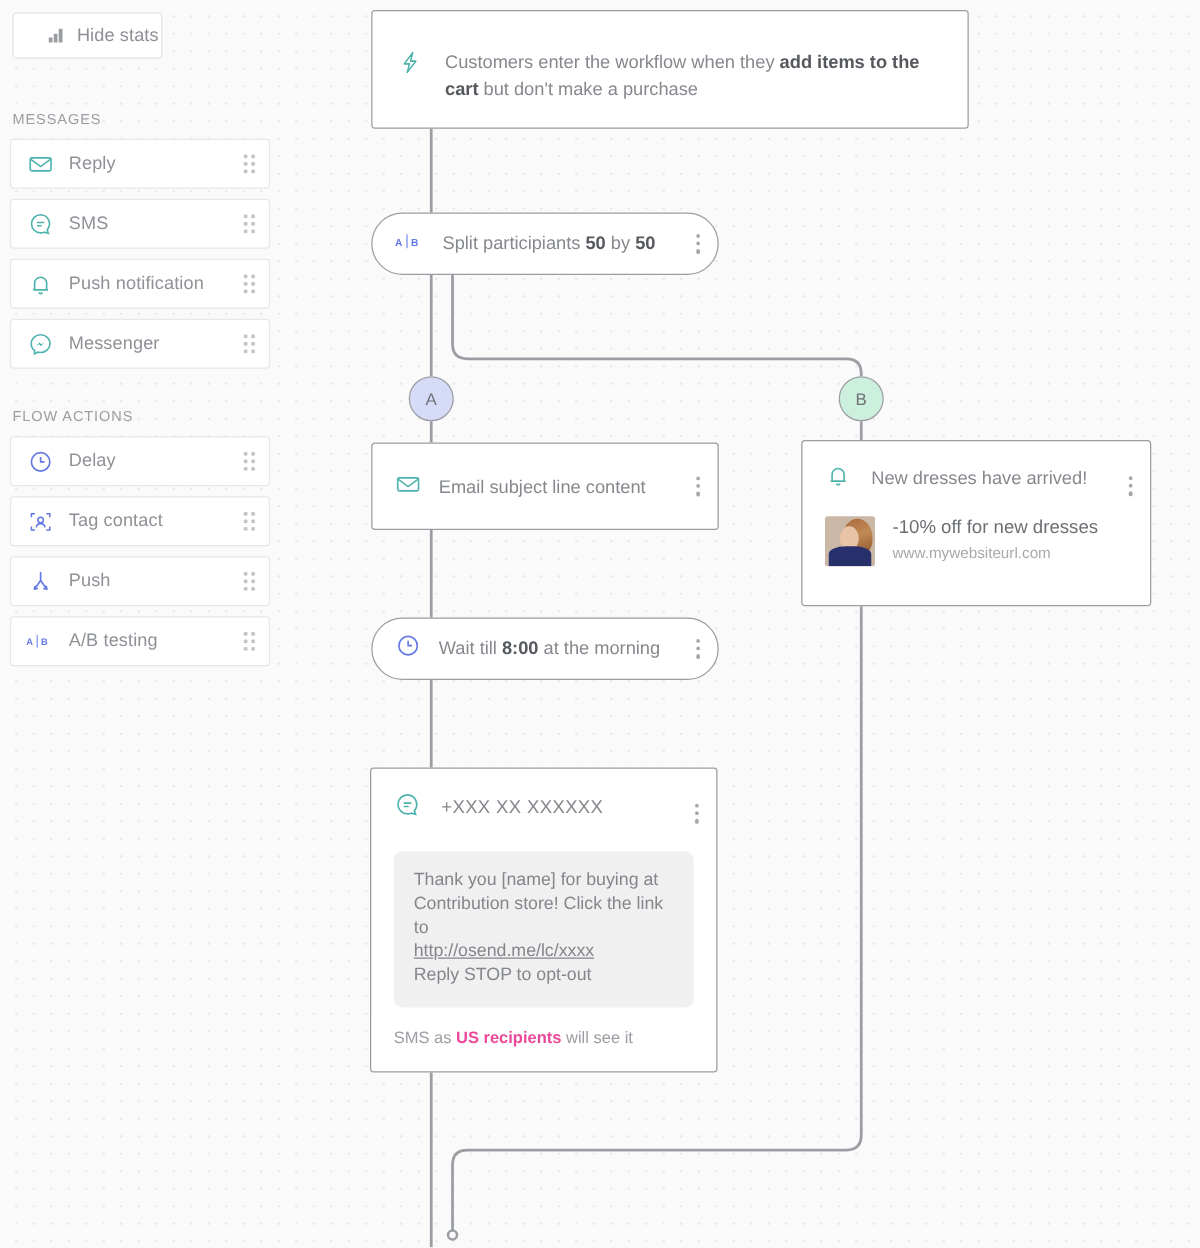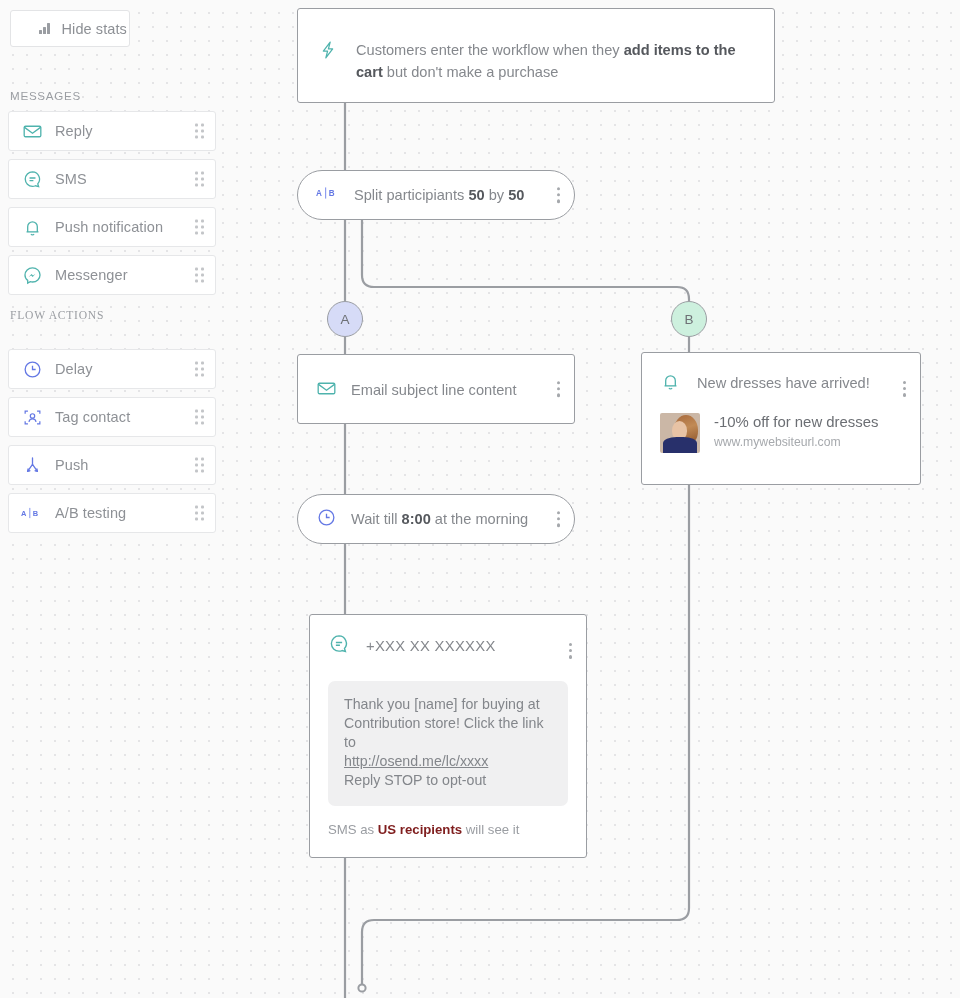--- a/index.html
+++ b/index.html
@@ -43,21 +43,21 @@
   .bars i:nth-child(1) { height: 4px; }
   .bars i:nth-child(2) { height: 7px; }
   .bars i:nth-child(3) { height: 11px; }
 
   .sec-title {
     position: absolute; left: 10px;
     font-size: 11.6px; letter-spacing: .75px;
     color: #9a9da2; font-weight: 400;
   }
   .sec-messages { top: 89px; }
-  .sec-actions  { top: 309px; font-family: Liberation Serif, serif; }
+  .sec-actions  { top: 327px; }
 
   .palette-item {
     position: absolute; left: 8px;
     width: 208px; height: 40px;
     background: #ffffff;
     border: 1px solid #e6e7e9;
     border-radius: 3px;
     display: flex; align-items: center;
     cursor: grab;
   }
@@ -126,32 +126,32 @@
      background: linear-gradient(160deg,#a8693c 0%, #c18a55 45%, #8a5128 100%);
      border-radius: 50% 50% 45% 45%; }
   .thumb .face { position:absolute; left:12px; top:8px; width:15px; height:19px;
      background:#e8c3a5; border-radius:50% 50% 46% 46%; }
   .thumb .body { position:absolute; left:3px; bottom:0; width:34px; height:16px;
      background:#28306b; border-radius: 40% 40% 0 0; }
   .push-texts { margin-left: 14px; padding-top: 1px; }
   .push-title { font-size: 14.9px; color: #6b6e73; }
   .push-url { font-size: 12.2px; color: #a6a9ad; margin-top: 5px; }
 
-  .sms-node { left: 309px; top: 614px; width: 278px; height: 244px; }
+  .sms-node { left: 296px; top: 614px; width: 278px; height: 244px; }
   .sms-node .hdr { height: 62px; display: flex; align-items: center; padding-left: 18px; }
   .sms-node .hdr .lbl { margin-left: 16px; font-size: 14.8px; color: #85888d; letter-spacing: .3px; }
   .bubble {
     margin: 4px 18px 0 18px;
     background: #f0f0f1; border-radius: 7px;
     padding: 14px 16px 16px 16px;
     font-size: 14.2px; color: #83868b; line-height: 19px;
   }
   .bubble a { color: #83868b; text-decoration: underline; }
   .sms-foot { margin: 16px 0 0 18px; font-size: 13.2px; color: #9a9da2; }
-  .sms-foot b { color: #7f1d1d; font-weight: 700; }
+  .sms-foot b { color: #ec4899; font-weight: 700; }
 
   .kebab {
     position: absolute; right: 14px;
     display: flex; flex-direction: column; gap: 3px;
     cursor: pointer;
   }
   .kebab span { width: 3.2px; height: 3.2px; border-radius: 50%; background: #a5a8ac; display:block; }
 
   .branch {
     position: absolute; width: 36px; height: 36px;

